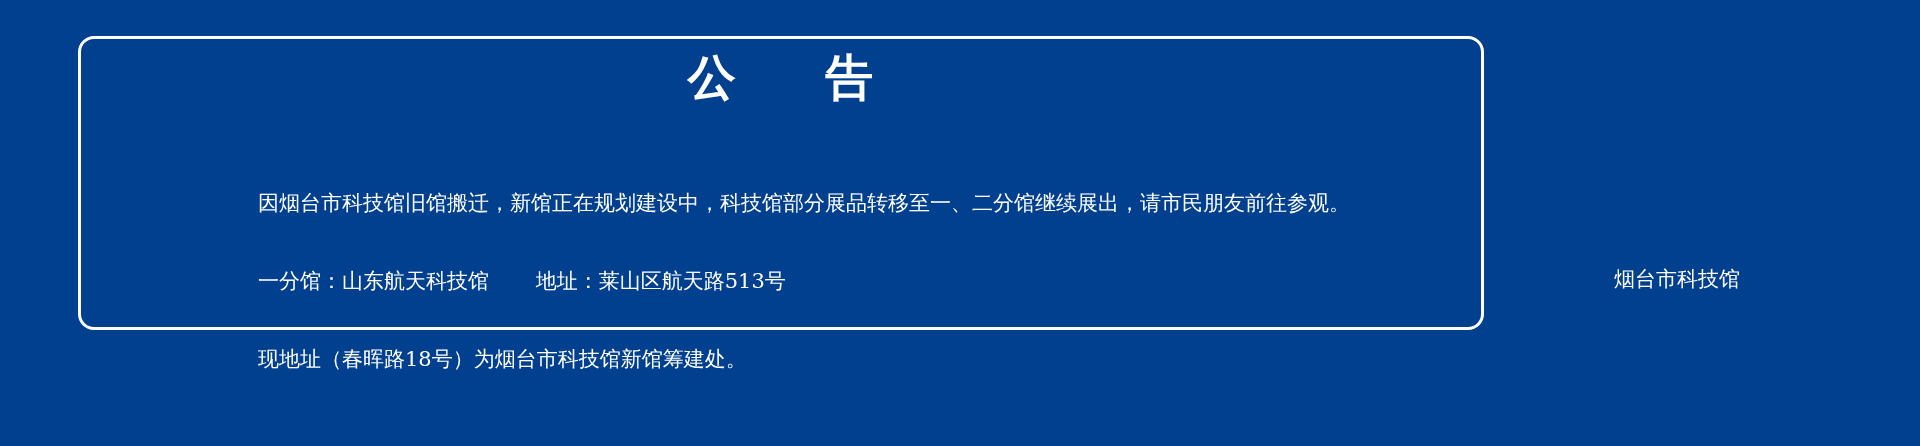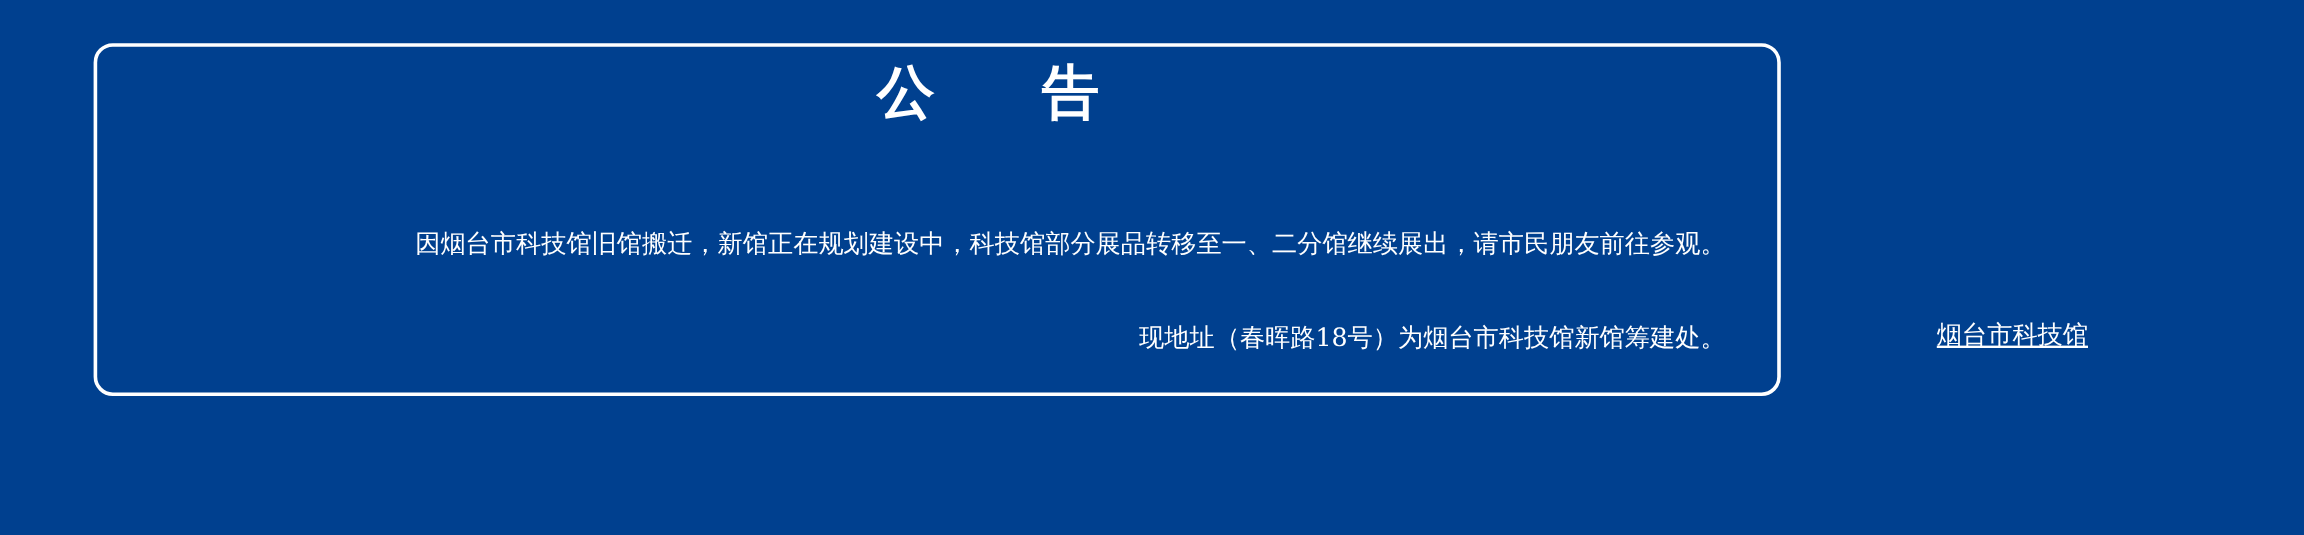--- a/index.html
+++ b/index.html
@@ -37,60 +37,58 @@
     top: 48px;
     width: 1406px;
     text-align: center;
     color: #ffffff;
     font-size: 48px;
     font-weight: bold;
     letter-spacing: 0.02em;
     line-height: 58px;
     font-family: "DejaVu Serif", "Liberation Serif", serif;
     white-space: pre;
-    padding-left: 43px;
   }
   .notice-body {
     position: absolute;
     left: 258px;
     top: 138px;
     width: 1180px;
     color: #ffffff;
     font-size: 21px;
     line-height: 26px;
     font-family: "DejaVu Serif", "Liberation Serif", serif;
     white-space: pre;
   }
   .body-line {
     display: block;
     white-space: pre;
-    text-align: right;
   }
   .notice-signature {
     position: absolute;
     right: 180px;
     top: 266px;
     color: #ffffff;
     font-size: 21px;
     line-height: 26px;
     font-family: "DejaVu Serif", "Liberation Serif", serif;
     white-space: pre;
-    text-decoration: underline;
   }
 </style>
 </head>
 <body>
 
 <div class="notice-board">
 
   <div class="notice-frame"></div>
 
   <div class="notice-title">公     告</div>
 
   <div class="notice-body">
     <span class="body-line">因烟台市科技馆旧馆搬迁，新馆正在规划建设中，科技馆部分展品转移至一、二分馆继续展出，请市民朋友前往参观。</span>
+    <span class="body-line">一分馆：山东航天科技馆       地址：莱山区航天路513号</span>
     <span class="body-line">现地址（春晖路18号）为烟台市科技馆新馆筹建处。</span>
     
   </div>
 
   <div class="notice-signature">烟台市科技馆</div>
 
 </div>
 
 </body></html>

